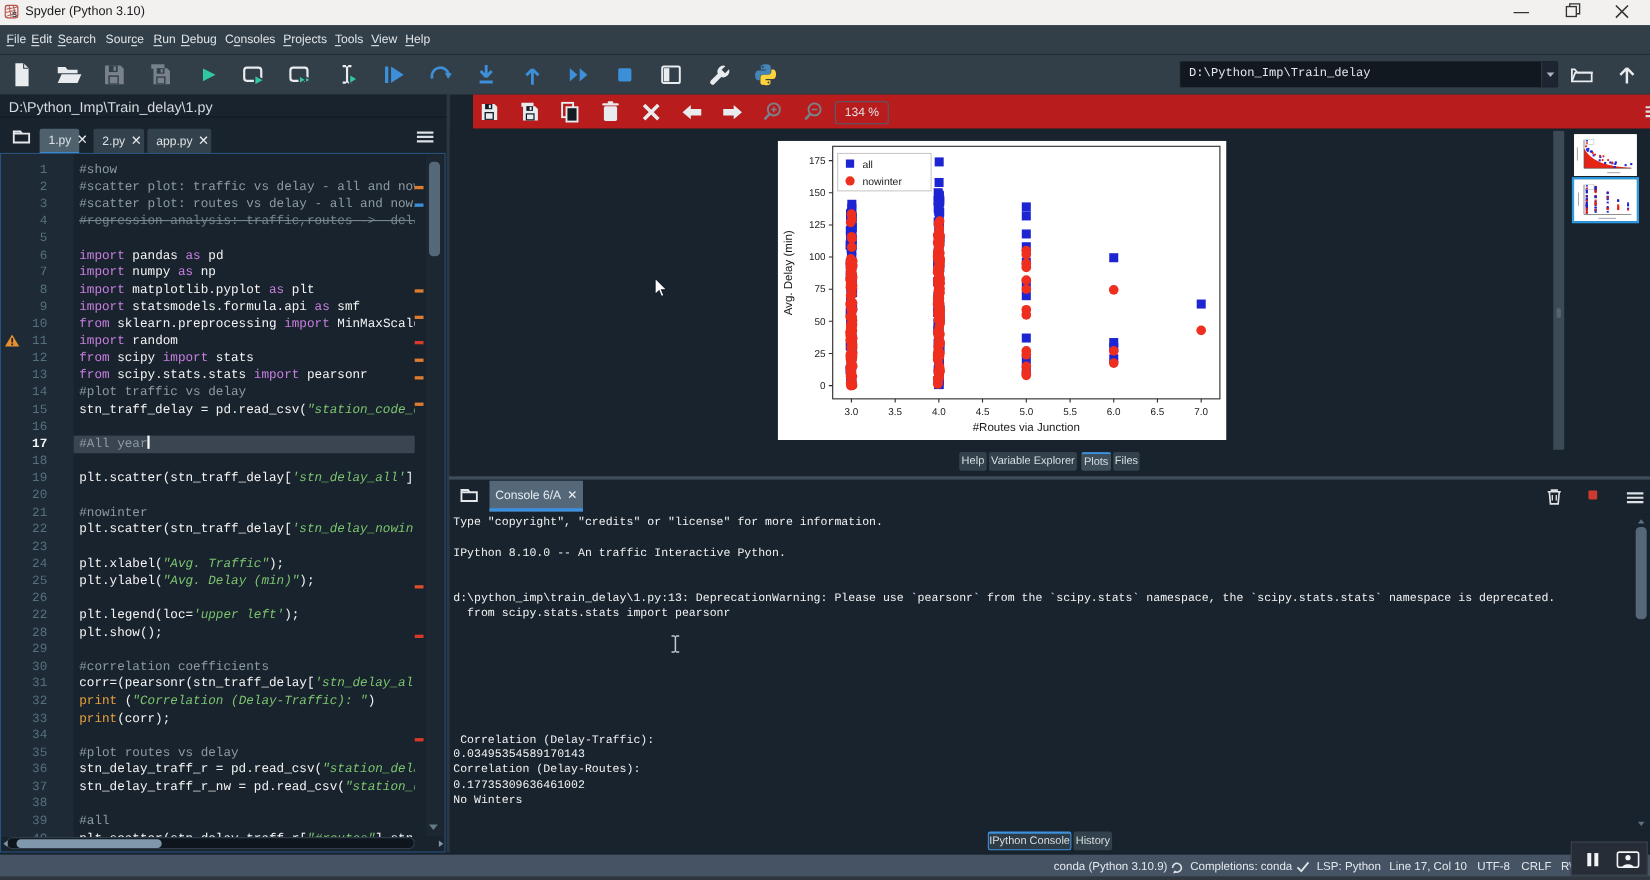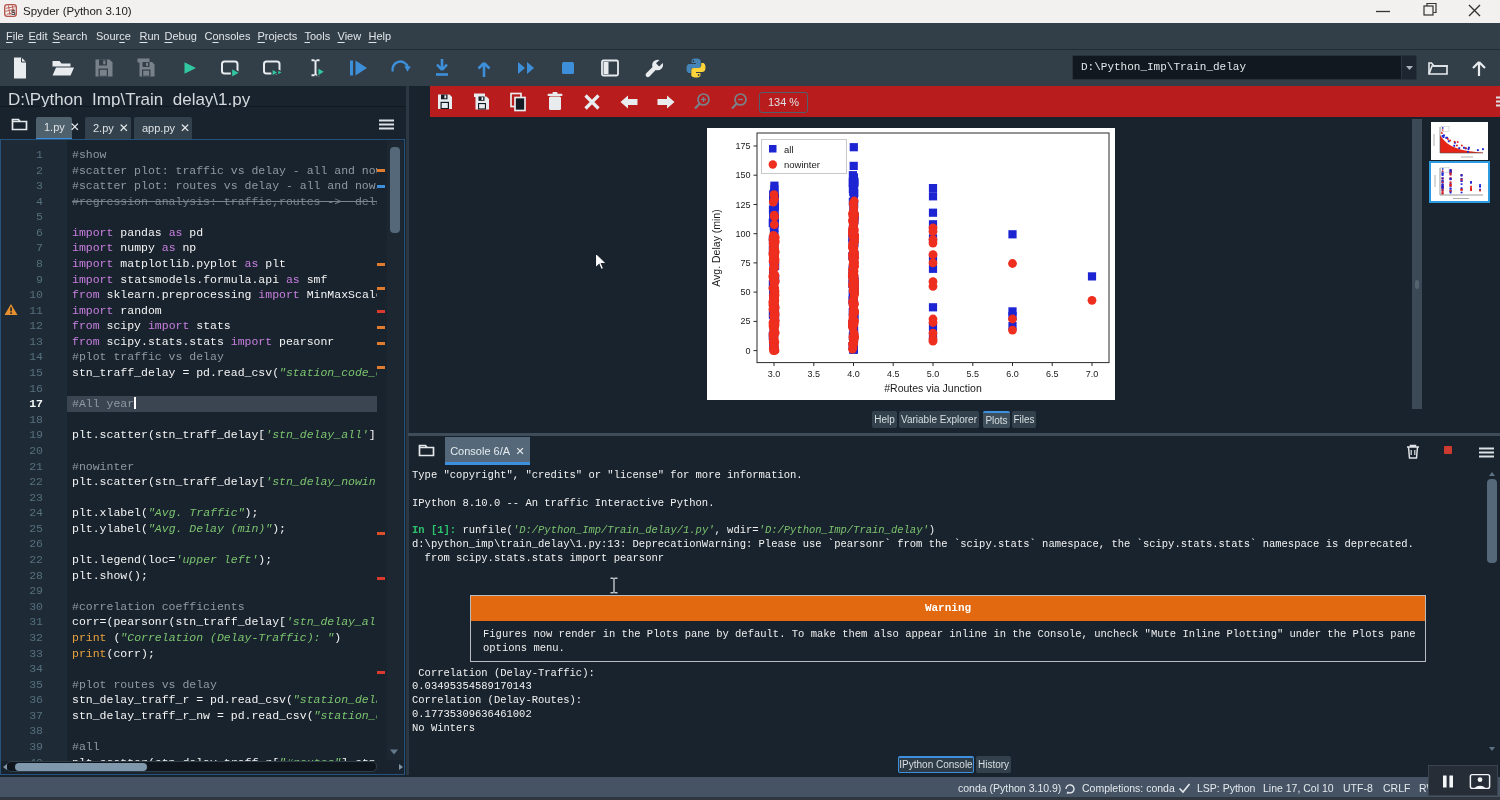--- a/index.html
+++ b/index.html
@@ -10,21 +10,21 @@
 #titlebar .t{position:absolute;left:23px;top:5px;font-size:11.5px;color:#1a1a1a}
 
 #menubar{left:0;top:23px;width:1500px;height:27px;background:#333f48;border-bottom:1px solid #222c34}
 #menubar span{position:absolute;top:7px;font-size:11px;color:#dfe4e8}
 #menubar u{text-decoration:underline;text-underline-offset:2px}
 
 #toolbar{left:0;top:50px;width:1500px;height:36px;background:#333f48}
 .tbi{position:absolute;top:4px;width:28px;height:28px}
 
 #pathbar{left:0;top:86px;width:406px;height:21px;background:#19232d;border-bottom:1px solid #11181f}
-#pathbar span{position:absolute;left:8px;top:4px;font-size:17px;color:#d4dade}
+#pathbar span{position:absolute;left:8px;top:4px;font-size:13px;color:#d4dade}
 #edtabs{left:0;top:107px;width:406px;height:33px;background:#19232d}
 .etab{position:absolute;top:10px;height:23px;background:#32414b;color:#dde1e4;font-size:11px;border-radius:2px 2px 0 0;text-align:left;overflow:visible;white-space:nowrap}
 .etab .x{display:inline-block;margin-left:5px;font-size:12px;color:#e8ebed}
 .etab.sel{background:#4f616d;border-bottom:2px solid #3d90dd}
 #editor{left:1px;top:140px;width:376px;height:621px;background:#19232d;overflow:hidden}
 #gutter{position:absolute;left:0;top:0;width:66px;height:621px;background:#1e2a35}
 .gnum{position:absolute;left:0;width:42px;text-align:right;height:15.58px;font-family:"Liberation Mono",monospace;font-size:11.5px;line-height:15.58px;color:#56707e}
 .gnum.cur{color:#f4f7f8;font-weight:bold}
 .curline{position:absolute;left:66px;width:311px;height:15.58px;background:#3b4551}
 .cl{position:absolute;left:71px;height:15.58px;font-family:"Liberation Mono",monospace;font-size:11.5px;line-height:15.58px;color:#f4f4f4;white-space:pre}
@@ -1039,27 +1039,22 @@
       <path d="M6.2 7 v5 M9.8 7 v5" stroke="#dfe3e6" stroke-width="1.2"></path>
     </svg>
  <div class="abs" style="left:1035px;top:9px;width:8px;height:8px;background:#cc3a30;border-radius:1px"></div>
  <svg class="abs" style="left:1069px;top:9px" width="17" height="13" viewBox="0 0 17 13">
       <path d="M1 2.5 h15 M1 6.5 h15 M1 10.5 h15" stroke="#dce1e5" stroke-width="2"></path>
     </svg>
 </div>
 <div class="abs" id="conarea">
 <div class="con" style="top:0.8px">Type "copyright", "credits" or "license" for more information.</div>
 <div class="con" style="top:28.6px">IPython 8.10.0 -- An traffic Interactive Python.</div>
-<div class="con" style="top:56.4px"><span class="gin">In [<b>1</b>]:</span> runfile(<i class="s">'D:/Python_Imp/Train_delay/1.py'</i>, wdir=<i class="s">'D:/Python_Imp/Train_delay'</i>)</div>
 <div class="con" style="top:70.3px">d:\python_imp\train_delay\1.py:13: DeprecationWarning: Please use `pearsonr` from the `scipy.stats` namespace, the `scipy.stats.stats` namespace is deprecated.</div>
 <div class="con" style="top:84.2px">&nbsp; from scipy.stats.stats import pearsonr</div>
- <div id="warnbox">
-  <div id="warnhead">Warning</div>
-  <div id="warnbody">Figures now render in the Plots pane by default. To make them also appear inline in the Console, uncheck "Mute Inline Plotting" under the Plots pane<br>options menu.</div>
- </div>
 <div class="con" style="top:198.5px"> Correlation (Delay-Traffic):</div>
 <div class="con" style="top:212.4px">0.03495354589170143</div>
 <div class="con" style="top:226.3px">Correlation (Delay-Routes):</div>
 <div class="con" style="top:240.2px">0.17735309636461002</div>
 <div class="con" style="top:254.1px">No Winters</div>
 </div>
 <div class="abs" id="convsb">
  <div class="thumb"></div>
  <svg class="abs" style="left:4px;top:3px" width="8" height="6" viewBox="0 0 8 6">
       <path d="M4 1 L1 5 h6z" fill="#5e7283"></path>

